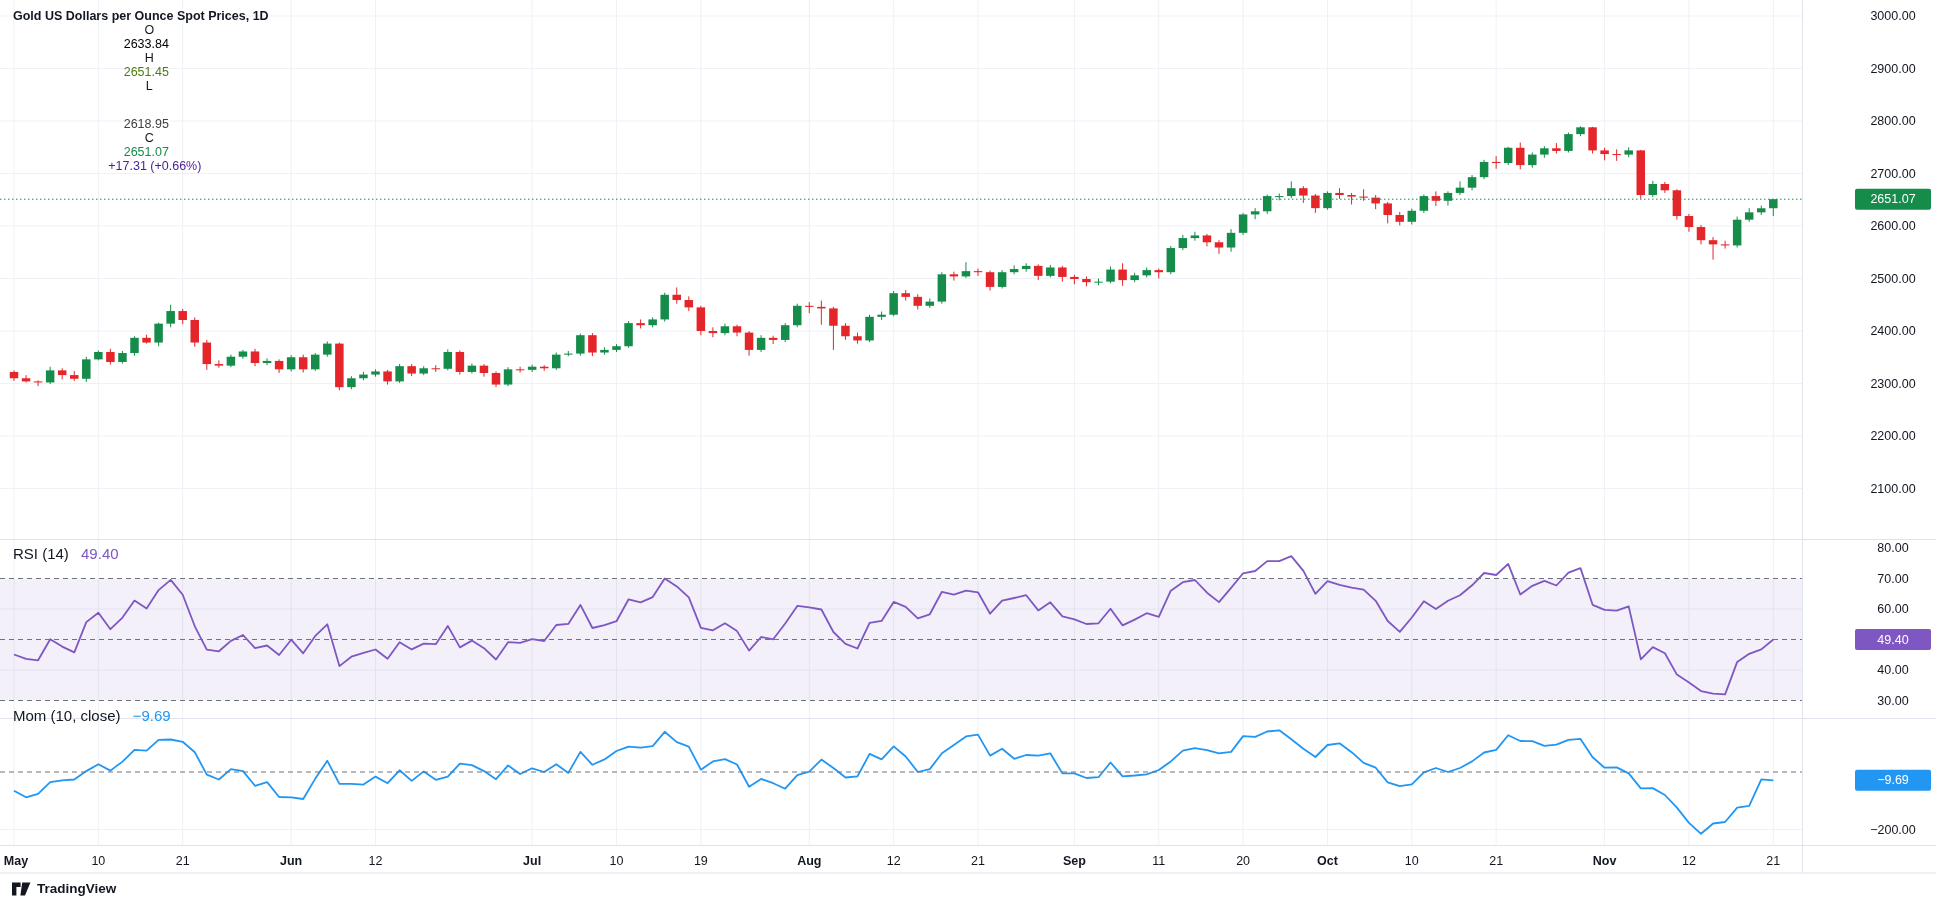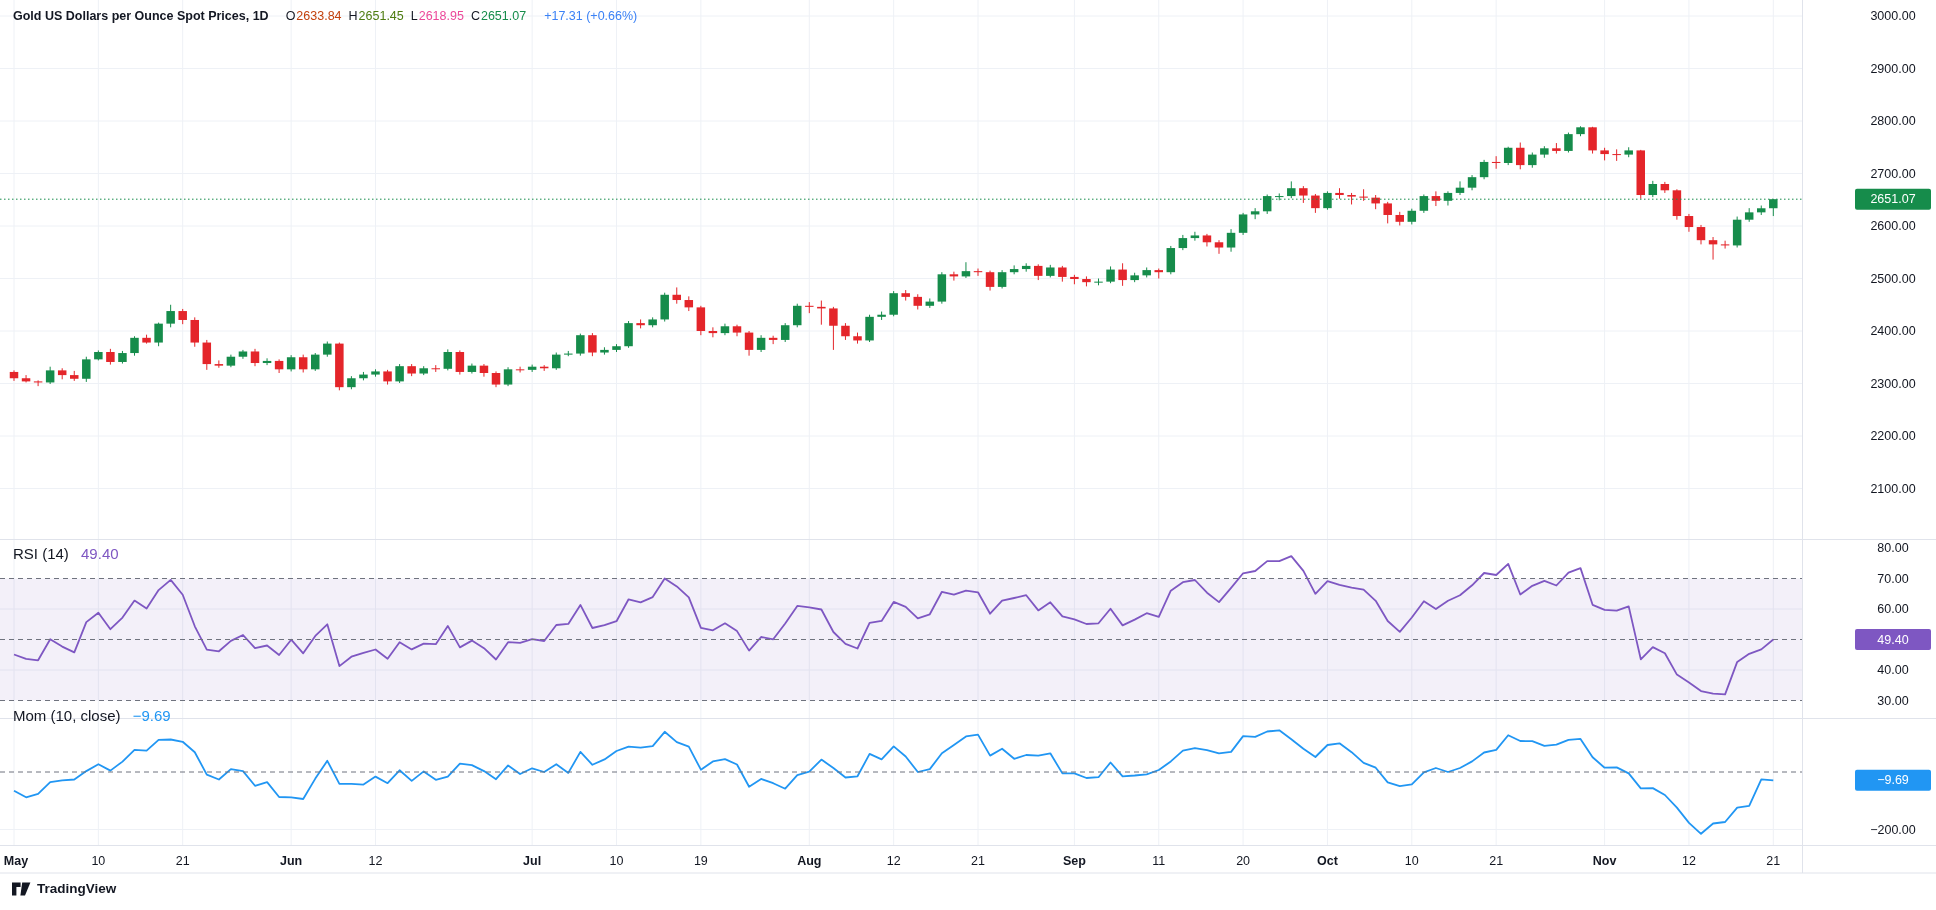--- a/index.html
+++ b/index.html
@@ -1,45 +1,45 @@
 <!DOCTYPE html>
 <html><head>
 <meta charset="utf-8">
 <style>
   html,body{margin:0;padding:0;background:#fff;}
   .chart{position:relative;width:1936px;height:910px;background:#ffffff;
          font-family:"Liberation Sans",sans-serif;color:#131722;overflow:hidden;}
   svg text{font-family:"Liberation Sans",sans-serif;}
-  .legend{position:absolute;left:13px;top:9px;font-size:12.5px;display:flex;align-items:center;white-space:nowrap;z-index:5;}
+  .legend{position:absolute;left:13px;top:9px;font-size:12.5px;display:flex;align-items:center;white-space:nowrap;z-index:5;flex-direction:column;}
   .legend .title{font-weight:600;margin-right:10px;color:#131722;}
   .legend .k{color:#131722;margin-left:7px;}
   .legend .v{margin-left:1px;}
   .ind-legend{position:absolute;left:13px;font-size:15px;white-space:nowrap;z-index:5;}
   .ind-legend .val{margin-left:8px;}
   .wm{position:absolute;left:12px;top:881px;display:flex;align-items:center;gap:6px;
       font-size:13.5px;font-weight:600;color:#131722;z-index:5;cursor:pointer;text-align:center;}
   .axis-overlay{position:absolute;background:transparent;z-index:4;}
 </style>
 </head>
 <body>
 
 <div class="chart">
 
   
   <div class="legend">
     <span class="title">Gold US Dollars per Ounce Spot Prices, 1D</span>
     <span class="k">O</span>
-      <span class="v ohlc" style="color: #c2410c;">2633.84</span>
+      <span class="v ohlc" style="color: #000000;">2633.84</span>
     <span class="k">H</span>
       <span class="v ohlc" style="color: #4d7c0f;">2651.45</span>
     <span class="k">L</span>
-      <span class="v ohlc" style="color: #ec4899;">2618.95</span>
+      <span class="v ohlc" style="color: #404040; margin-top: 24px;">2618.95</span>
     <span class="k">C</span>
       <span class="v ohlc" style="color: rgb(22, 140, 75);">2651.07</span>
-    <span class="v ohlc" style="margin-left: 18px; color: #3b82f6;">+17.31 (+0.66%)</span>
+    <span class="v ohlc" style="margin-left: 18px; color: #4c1d95;">+17.31 (+0.66%)</span>
   </div>
 
   
   <div class="ind-legend" style="top:545px">
     <span>RSI (14)</span>
     <span class="val rsi-val" style="color: rgb(126, 87, 194);">49.40</span>
   </div>
 
   
   <div class="ind-legend" style="top:707px">

